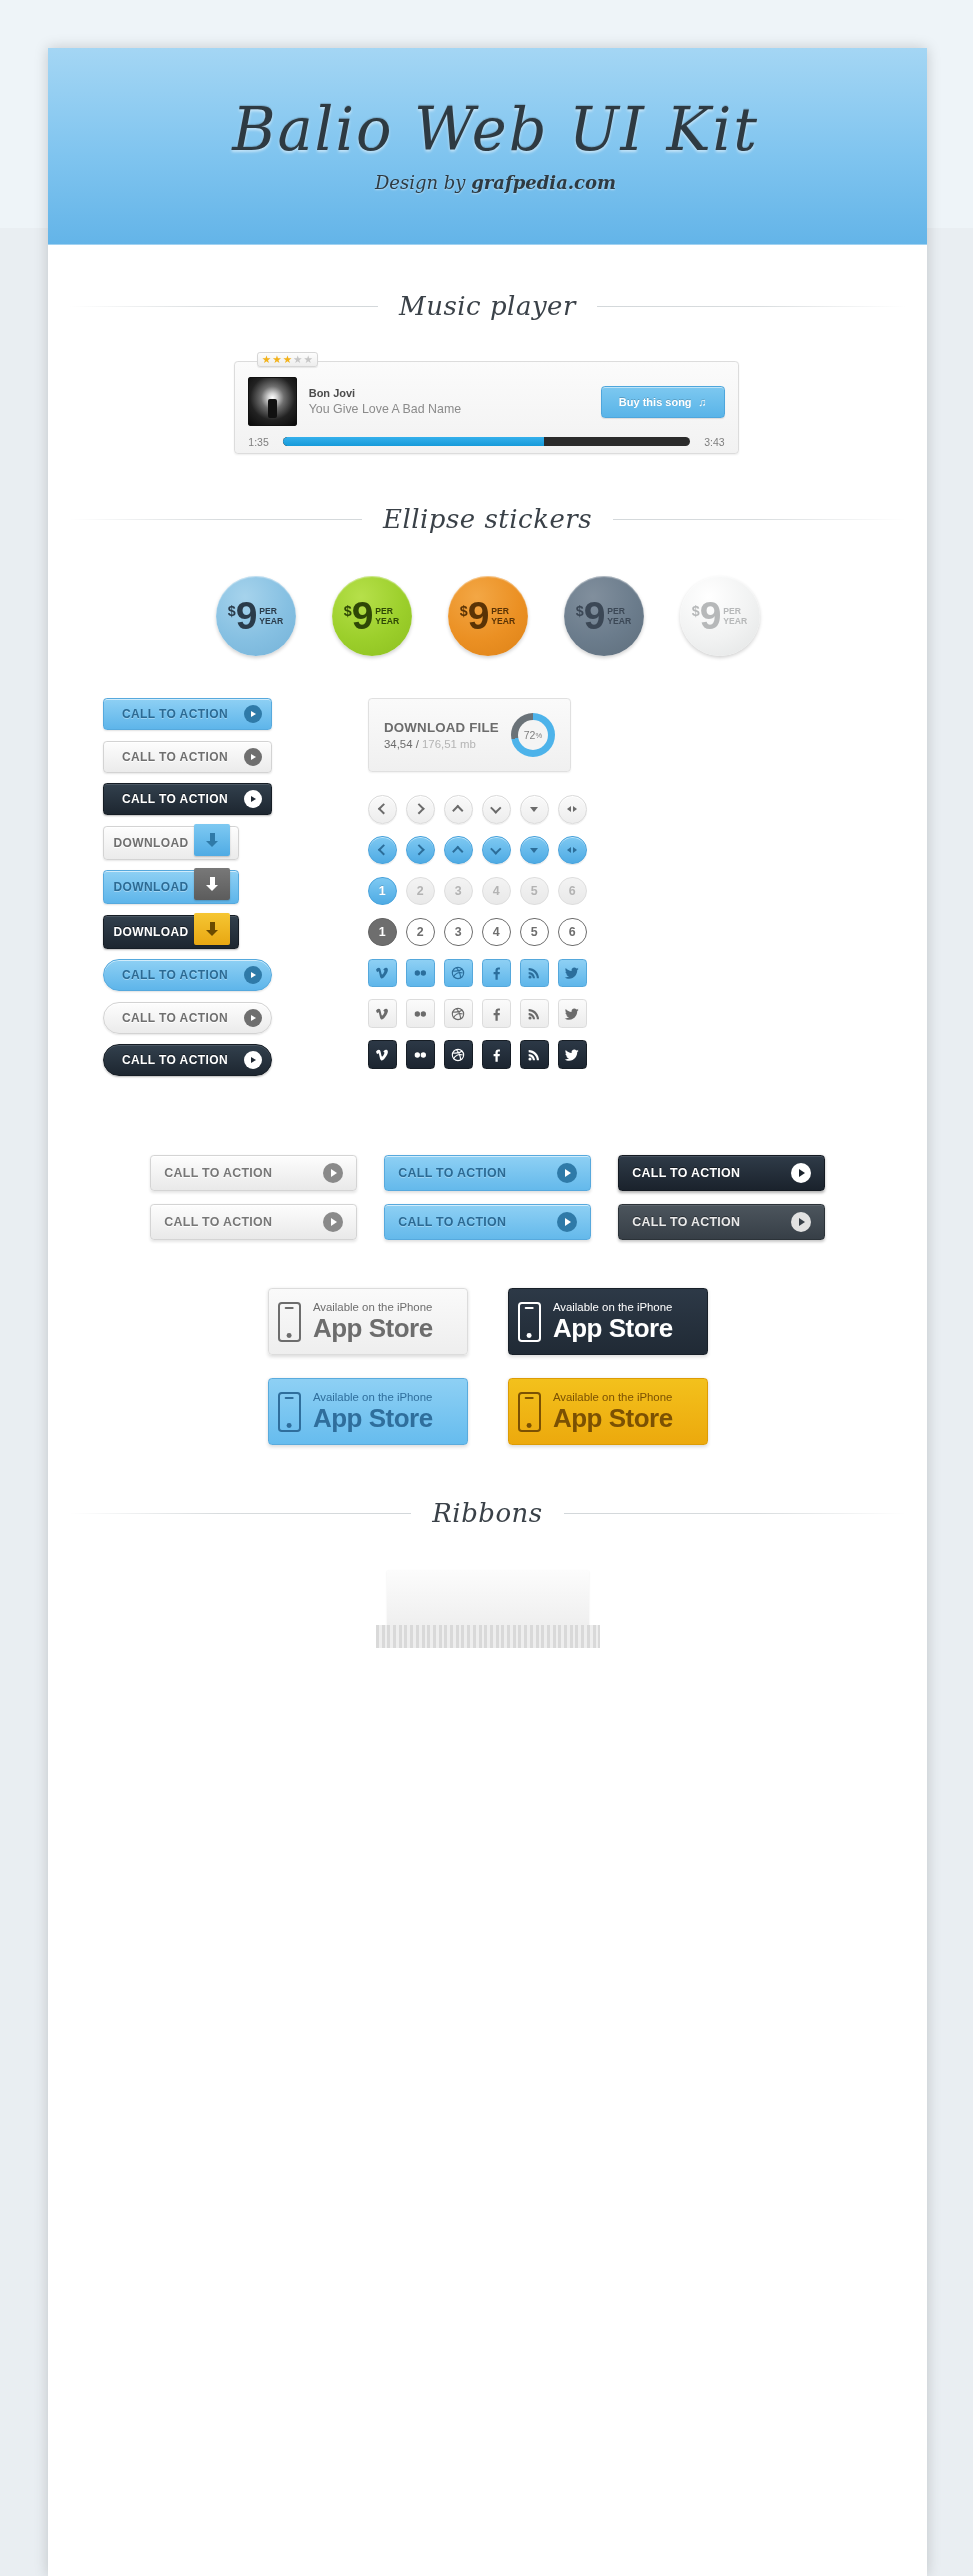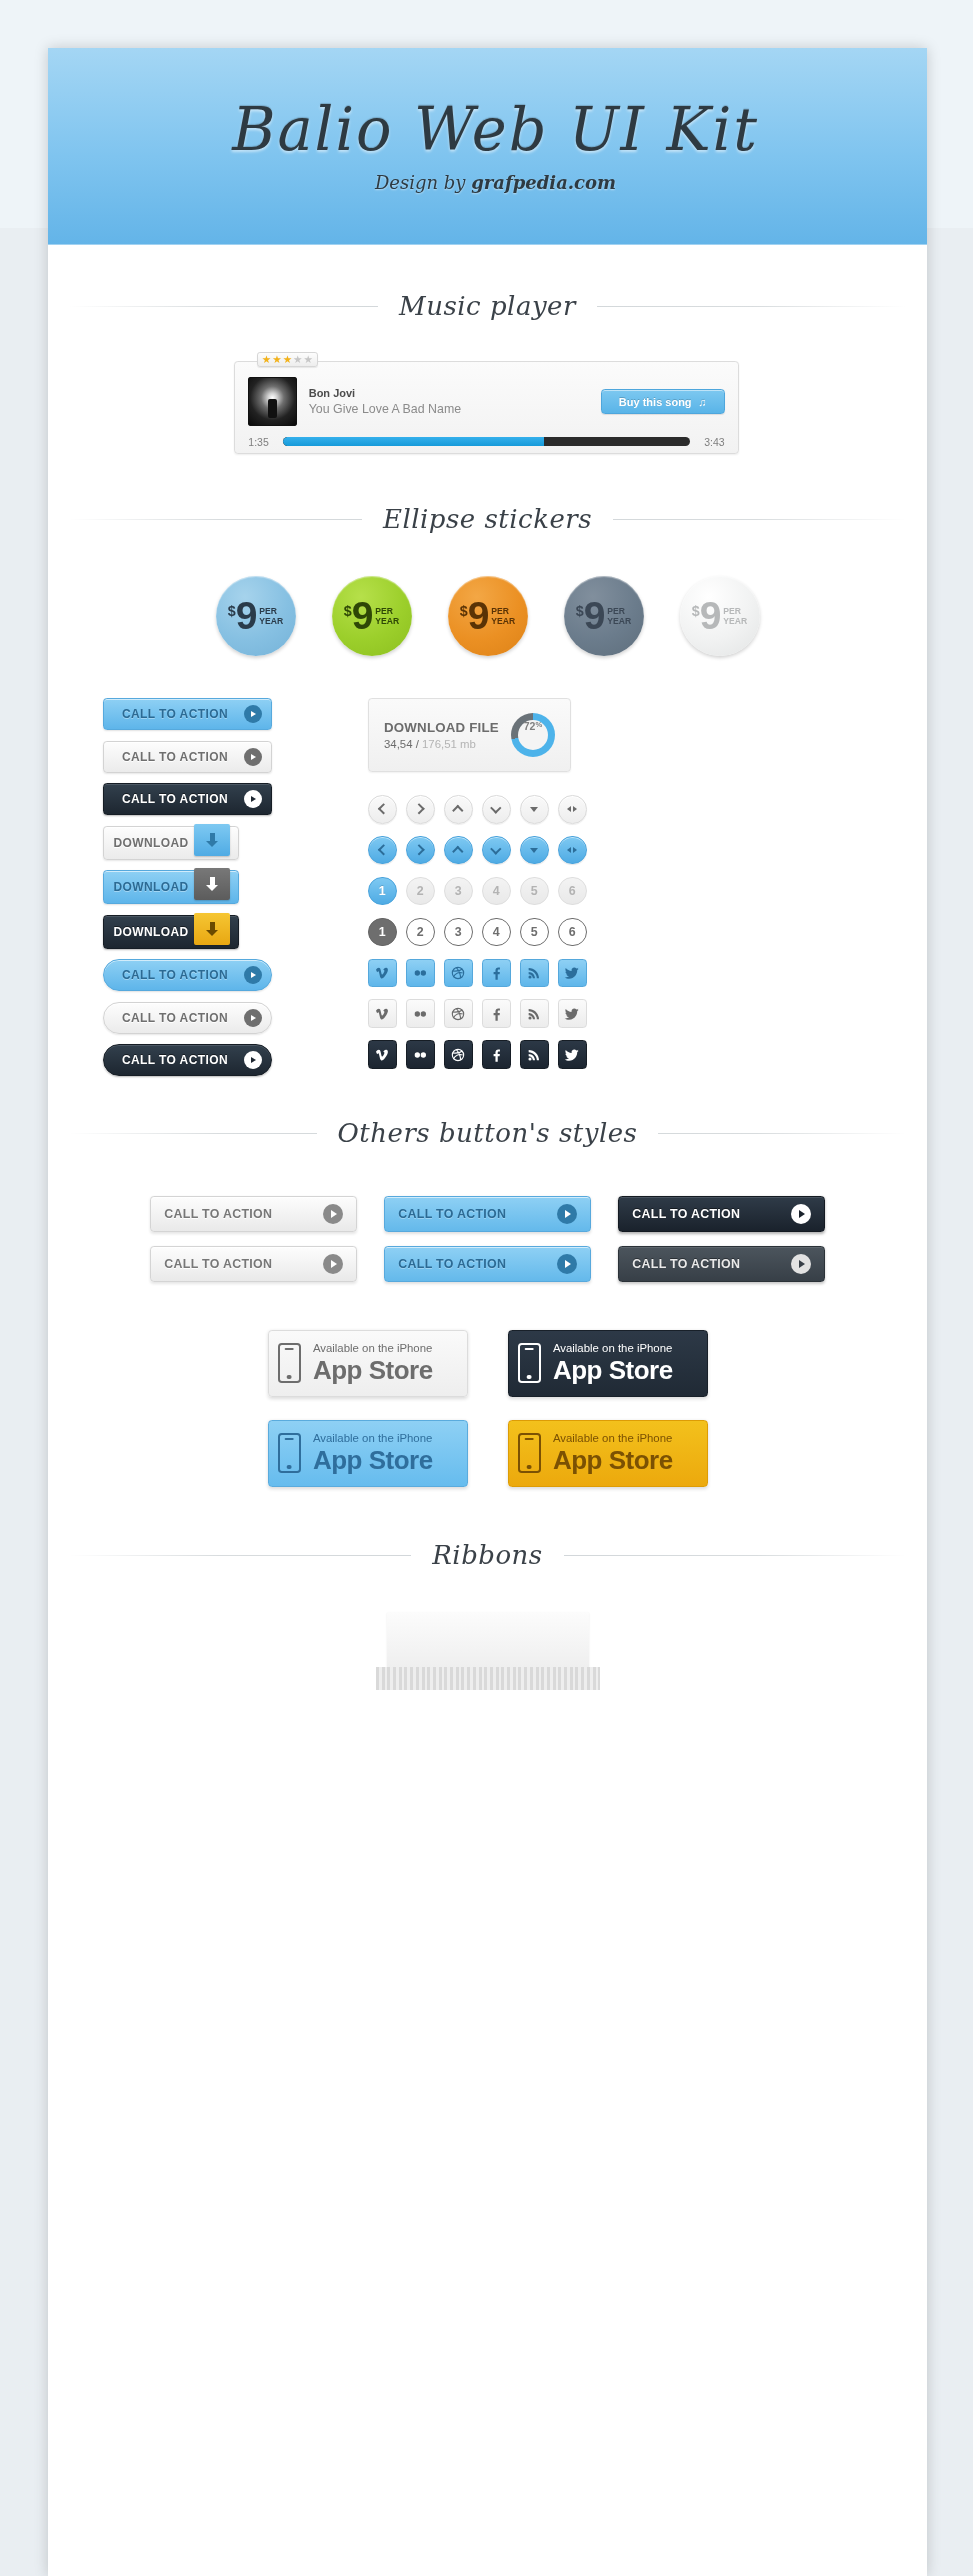--- a/index.html
+++ b/index.html
@@ -104,21 +104,21 @@
     border: 1px solid #111;
   }
   .cover::after {
     content: ""; position: absolute; left: 40%; top: 44%;
     width: 20%; height: 42%; background: #111; border-radius: 1.9px;
   }
   .mp-meta { margin-left: 11.4px; flex: 1 1 auto; }
   .mp-artist { font-size: 11px; font-weight: bold; color: #4c4c4c; line-height: 15px; }
   .mp-song { font-size: 12.4px; color: #8b8b8b; line-height: 16px; }
   .buy-btn {
-    flex: none; width: 124px; height: 25px; border-radius: 3.8px;
+    flex: none; width: 124px; height: 32px; border-radius: 3.8px;
     background: linear-gradient(to bottom, #7dc8f0, #59b4e8);
     border: 1px solid #4ea6dc;
     box-shadow: inset 0 1px 0 rgba(255,255,255,0.5), 0 1px 1px rgba(0,0,0,0.1);
     color: #fff; font-size: 11px; font-weight: bold;
     display: flex; align-items: center; justify-content: center; gap: 6.7px;
     text-shadow: 0 -1px 0 rgba(0,0,0,0.18);
   }
   .mp-bar { display: flex; align-items: center; padding: 9.5px 13.3px 0 13.3px; gap: 7.6px; }
   .mp-time { font-size: 10.5px; color: #7e7e7e; width: 27px; }
   .mp-time.r { text-align: right; }
@@ -230,22 +230,22 @@
   .dlfile .t1 { font-size: 13.3px; font-weight: bold; color: #6c6c6c; letter-spacing: 0.2px; }
   .dlfile .t2 { font-size: 11.4px; color: #6c6c6c; margin-top: 3.8px; }
   .dlfile .t2 em { font-style: normal; color: #b4b4b4; }
   .ring {
     width: 44px; height: 44px; border-radius: 50%; flex: none;
     background: conic-gradient(#4db3ea 0% 72%, #6a7278 72% 100%);
     display: flex; align-items: center; justify-content: center;
   }
   .ring .hole {
     width: 30px; height: 30px; border-radius: 50%; background: #f4f4f4;
-    display: flex; justify-content: center;
-    font-size: 10.5px; color: #7f7f7f; font-weight: bold;
+    display: flex; align-items: center; justify-content: center;
+    font-size: 10.5px; color: #7f7f7f;
   }
   .ring .hole sup { font-size: 7.6px; }
 
   
   .crow { display: flex; gap: 9.5px; margin-bottom: 12.4px; }
   .cbtn {
     width: 28.5px; height: 28.5px; border-radius: 50%;
     display: flex; align-items: center; justify-content: center;
     font-size: 0;
   }
@@ -688,24 +688,20 @@
             </div>
           <div class="sbtn d">
               <svg width="16" height="16" viewBox="0 0 24 24" fill="currentColor">
                 <path d="M22 5.8c-.8.4-1.6.6-2.5.7.9-.5 1.6-1.4 1.9-2.4-.8.5-1.8.9-2.8 1.1A4.2 4.2 0 0 0 11.4 9c-3.5-.2-6.6-1.9-8.7-4.5-.4.7-.6 1.4-.6 2.2 0 1.5.7 2.8 1.9 3.5-.7 0-1.4-.2-1.9-.5 0 2 1.5 3.7 3.4 4.1-.4.1-.8.2-1.2.2-.3 0-.6 0-.8-.1.6 1.7 2.1 2.9 4 2.9-1.5 1.1-3.3 1.8-5.3 1.8H1c1.9 1.2 4.2 1.9 6.6 1.9 7.9 0 12.2-6.5 12.2-12.2v-.6c.9-.6 1.6-1.4 2.2-2.2z"></path>
               </svg>
             </div>
         </div>
       </div>
     </div>
 
-    <div class="sec-head" style="margin-top:11.4px">
-      <div class="rule"></div>
-      <span>Others button's styles</span>
-    </div>
 
     <div class="others" style="margin-top:48px">
       <div class="othcol">
         <div class="obtn lg">
           <span class="lbl">CALL TO ACTION</span>
           <span class="play2"></span>
         </div>
         <div class="obtn lg">
           <span class="lbl">CALL TO ACTION</span>
           <span class="play2"></span>

